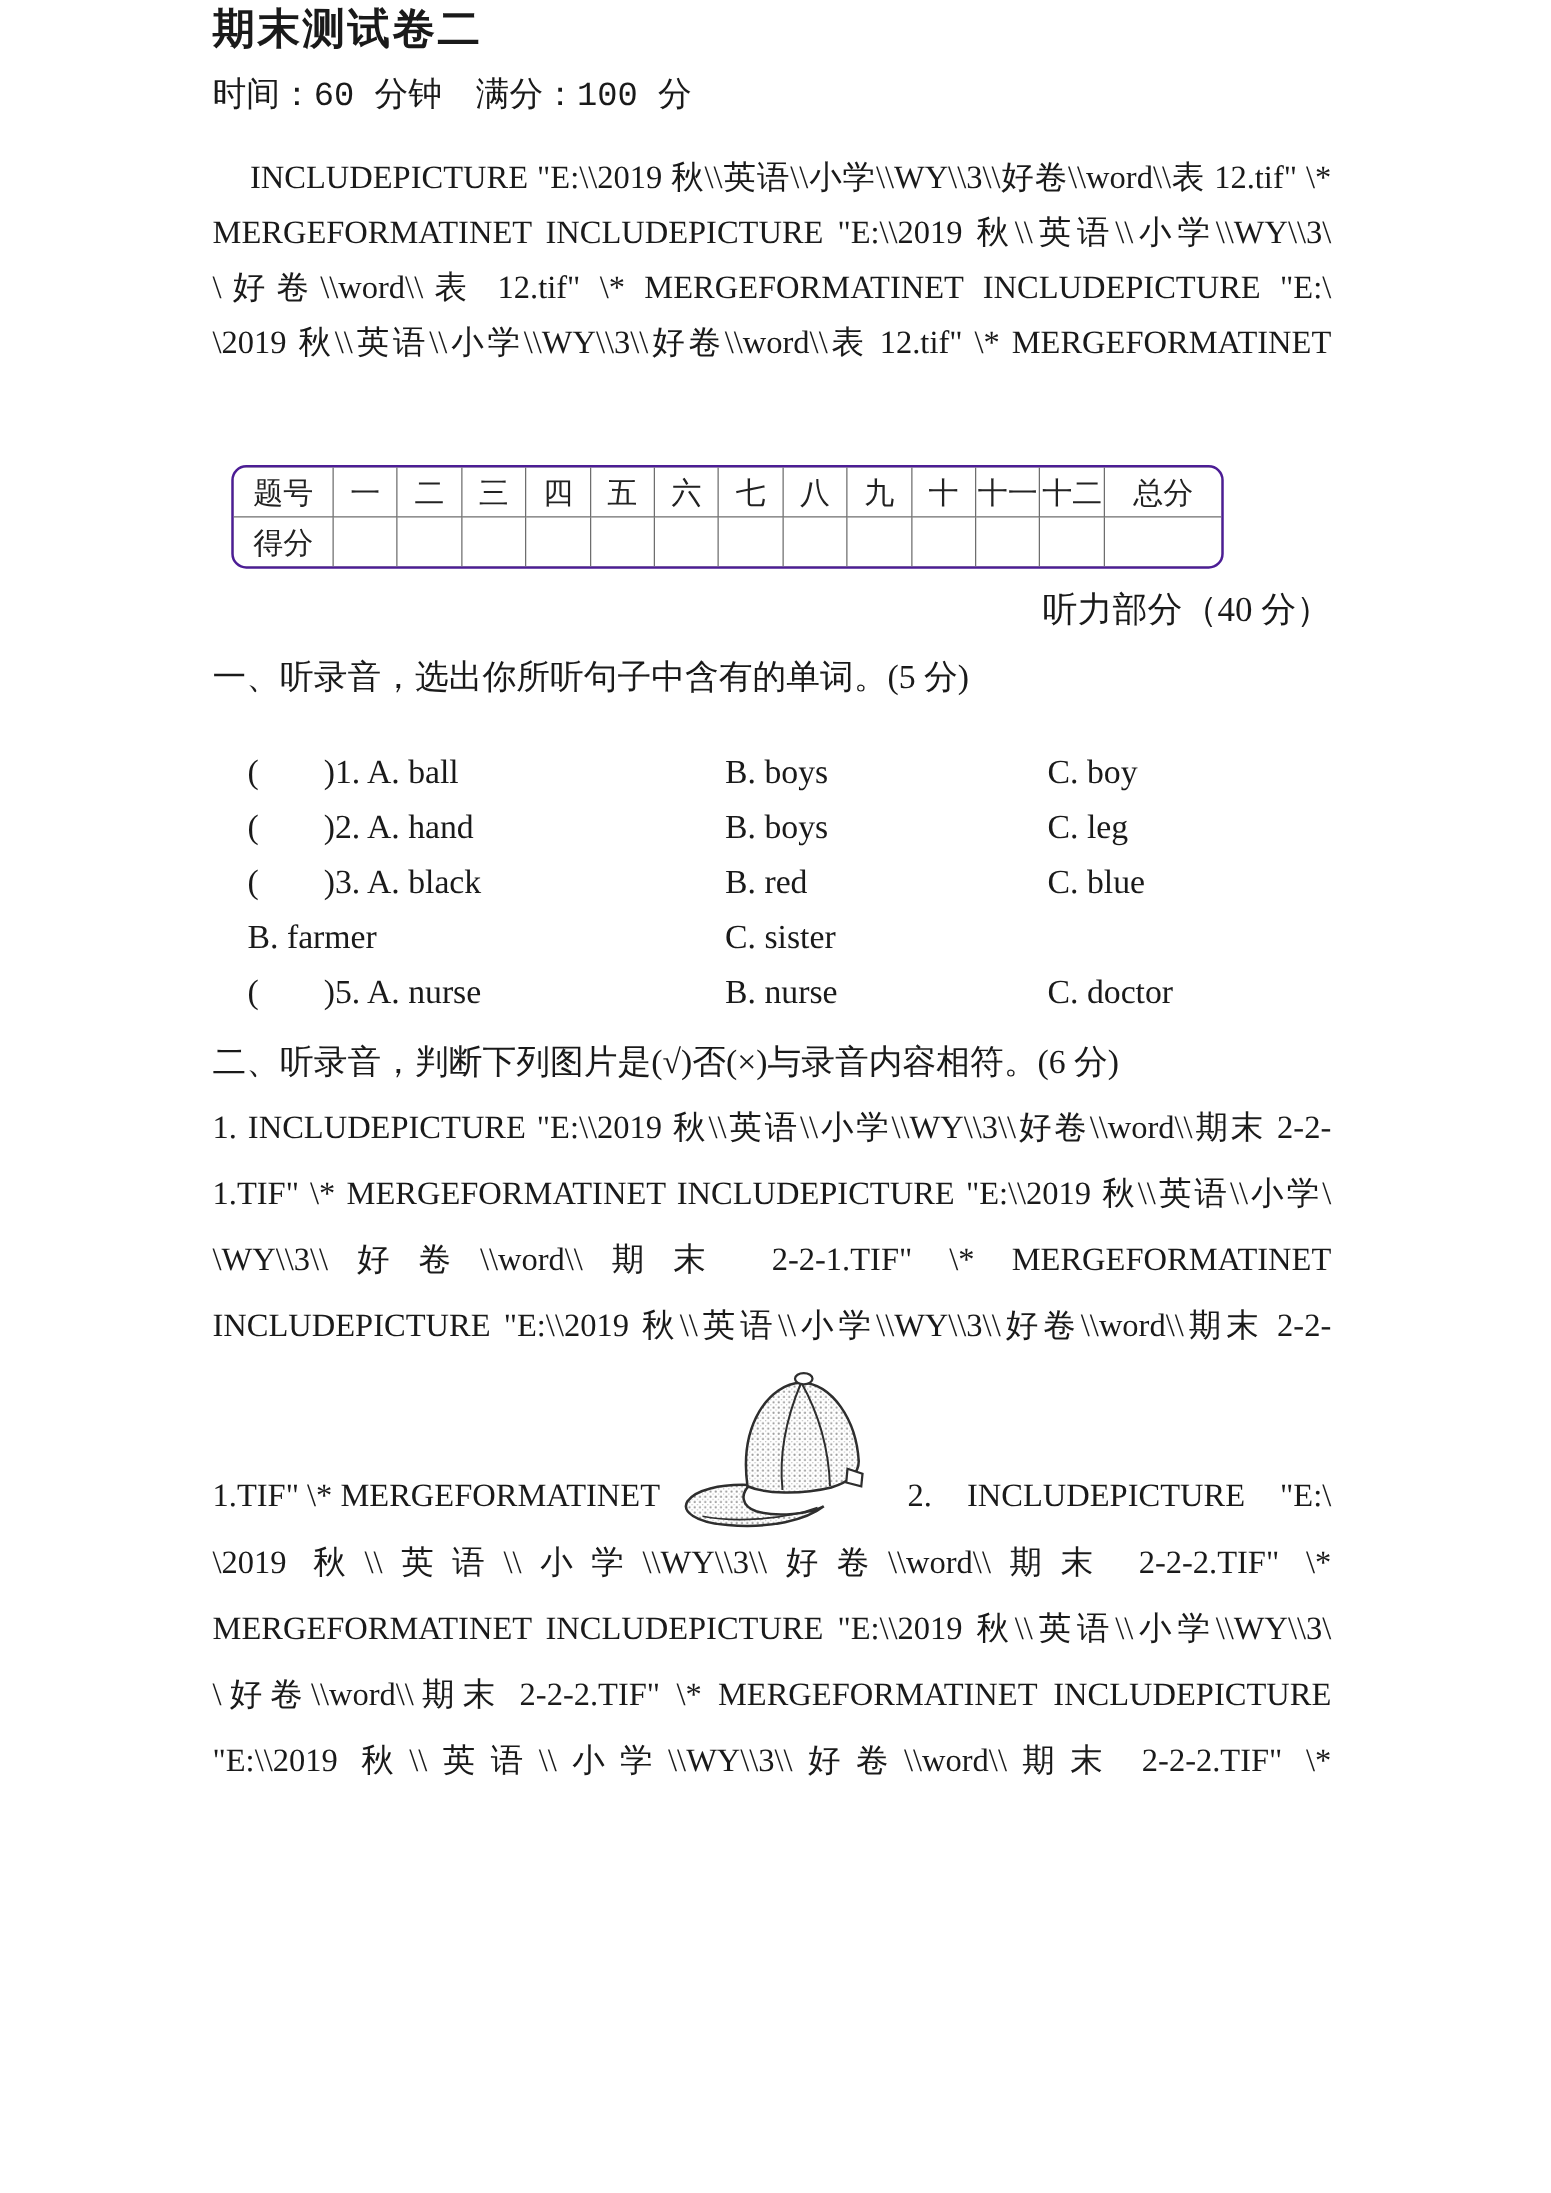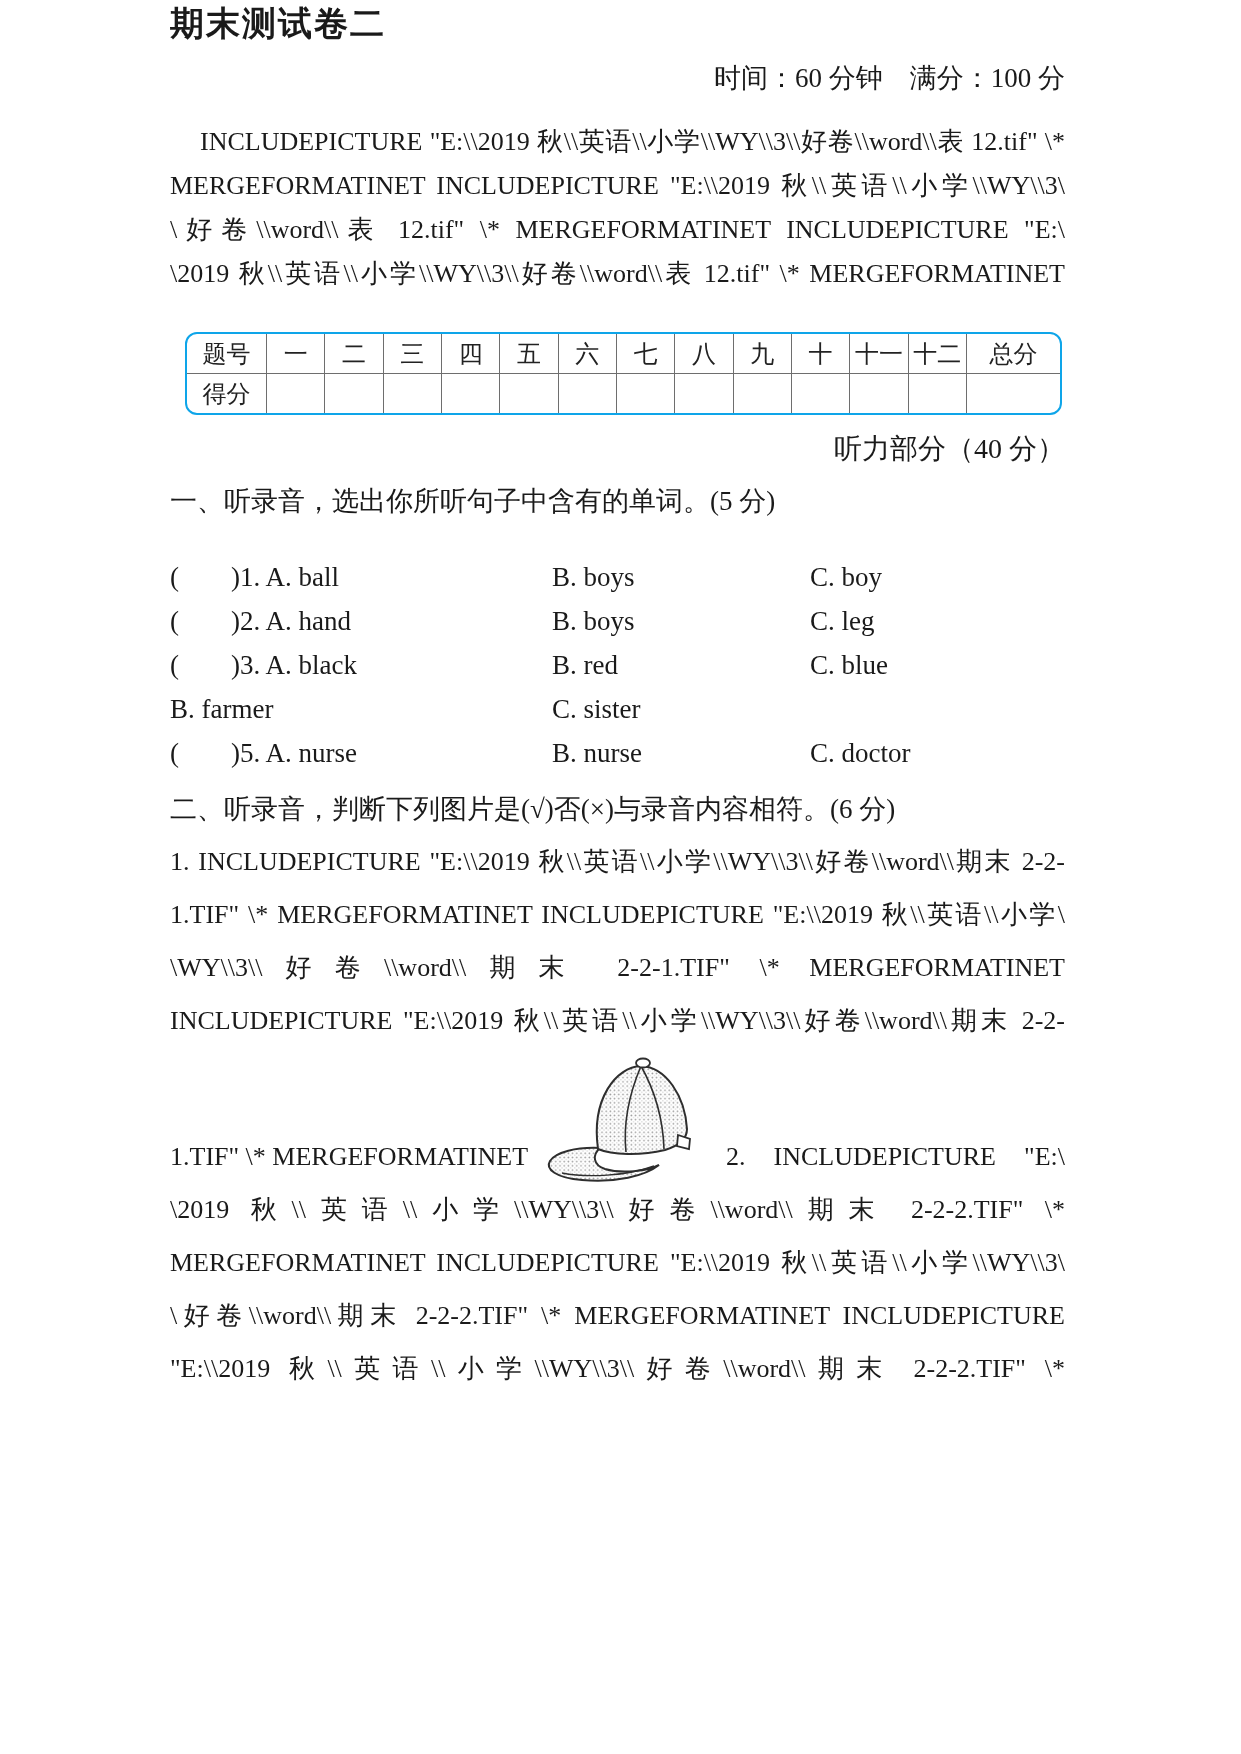--- a/index.html
+++ b/index.html
@@ -13,41 +13,42 @@
 
   .title {
     text-align: left;
     font-size: 34px;
     font-weight: bold;
     line-height: 48px;
     letter-spacing: 2px;
   }
   .info {
     margin-top: 10px;
-    text-align: right;
+    text-align: left;
     font-size: 27px;
     line-height: 40px;
+    font-family: Liberation Mono, monospace;
   }
 
   .fpara { margin-top: 22px; }
   .fline {
     font-size: 26px;
     line-height: 44px;
     text-align: justify;
     text-align-last: justify;
     text-justify: inter-character;
     white-space: normal;
   }
   .fline.indent { padding-left: 30px; }
 
   .tablewrap {
-    margin-top: 36px;
+    margin-top: 76px;
     margin-left: 15px;
-    width: 877px;
-    border: 2px solid #0ea5e9;
+    width: 794px;
+    border: 2px solid #4c1d95;
     border-radius: 12px;
     overflow: hidden;
   }
   table.score {
     border-collapse: collapse;
     width: calc(100% + 2px);
     margin: -1px;
     table-layout: fixed;
   }
   table.score td {
@@ -65,21 +66,21 @@
     margin-top: 16px;
     text-align: right;
     font-size: 28px;
     line-height: 36px;
   }
   .sec {
     margin-top: 14px;
     font-size: 27px;
     line-height: 40px;
   }
-  .options { margin-top: 34px; }
+  .options { margin-top: 34px; margin-left: 28px; }
   .opt-row {
     display: grid;
     grid-template-columns: 382px 258px 1fr;
     align-items: center;
     height: 44px;
     font-size: 27px;
   }
   .opt-left { white-space: nowrap; }
   .paren-gap { display: inline-block; width: 52px; }
 

